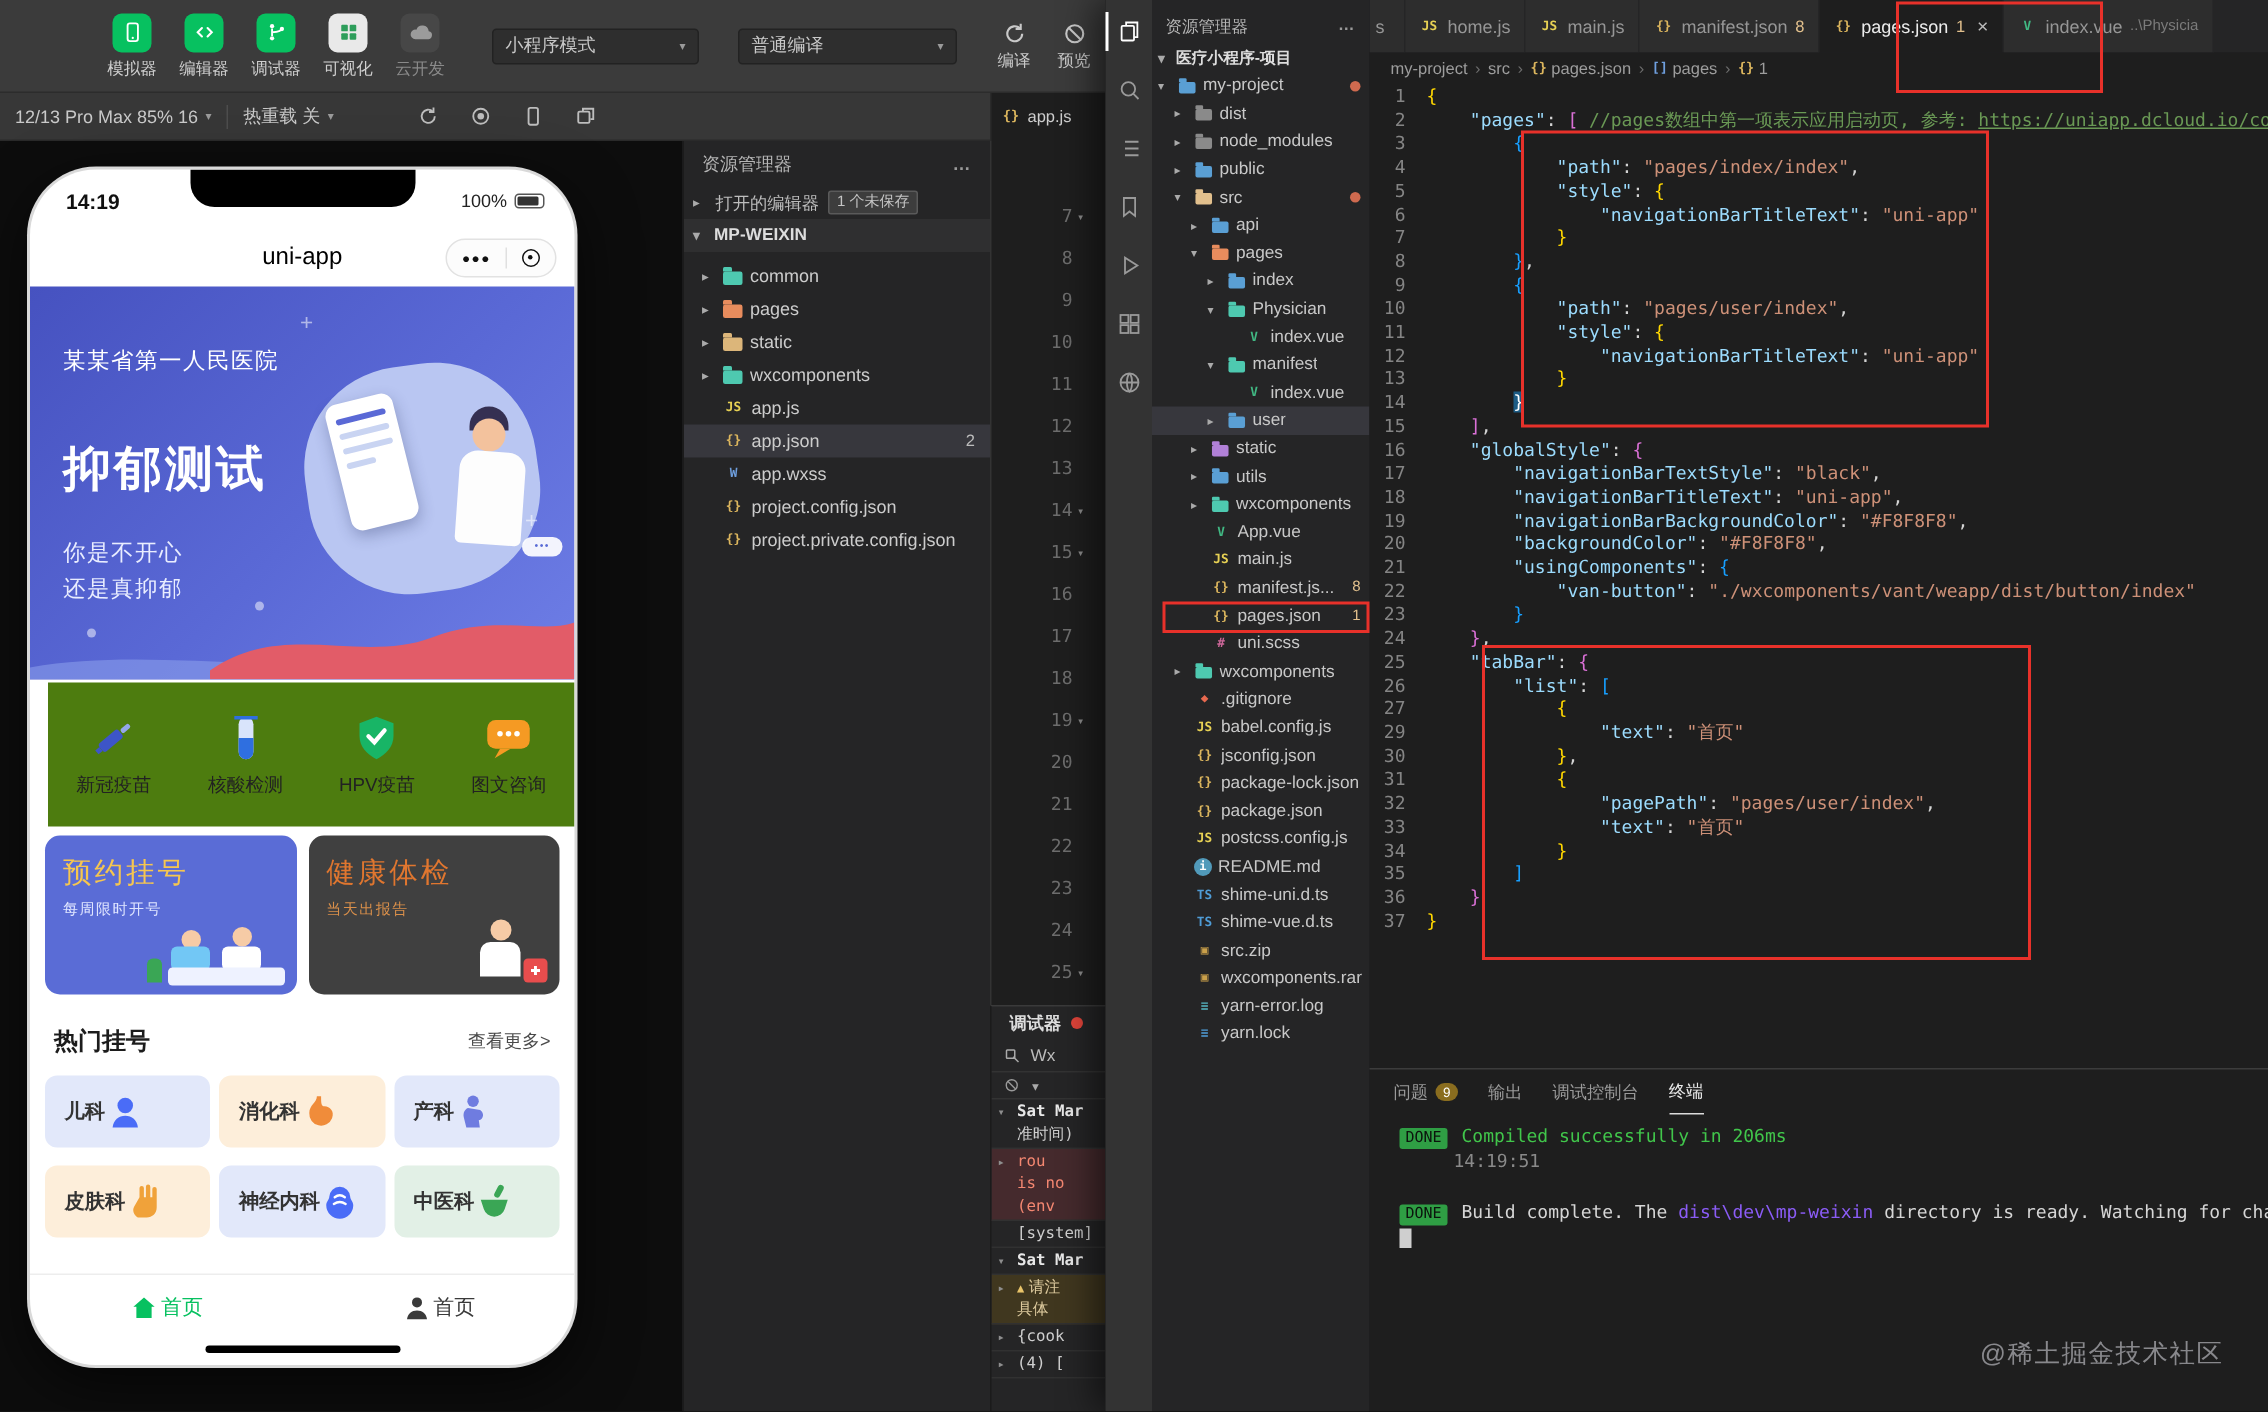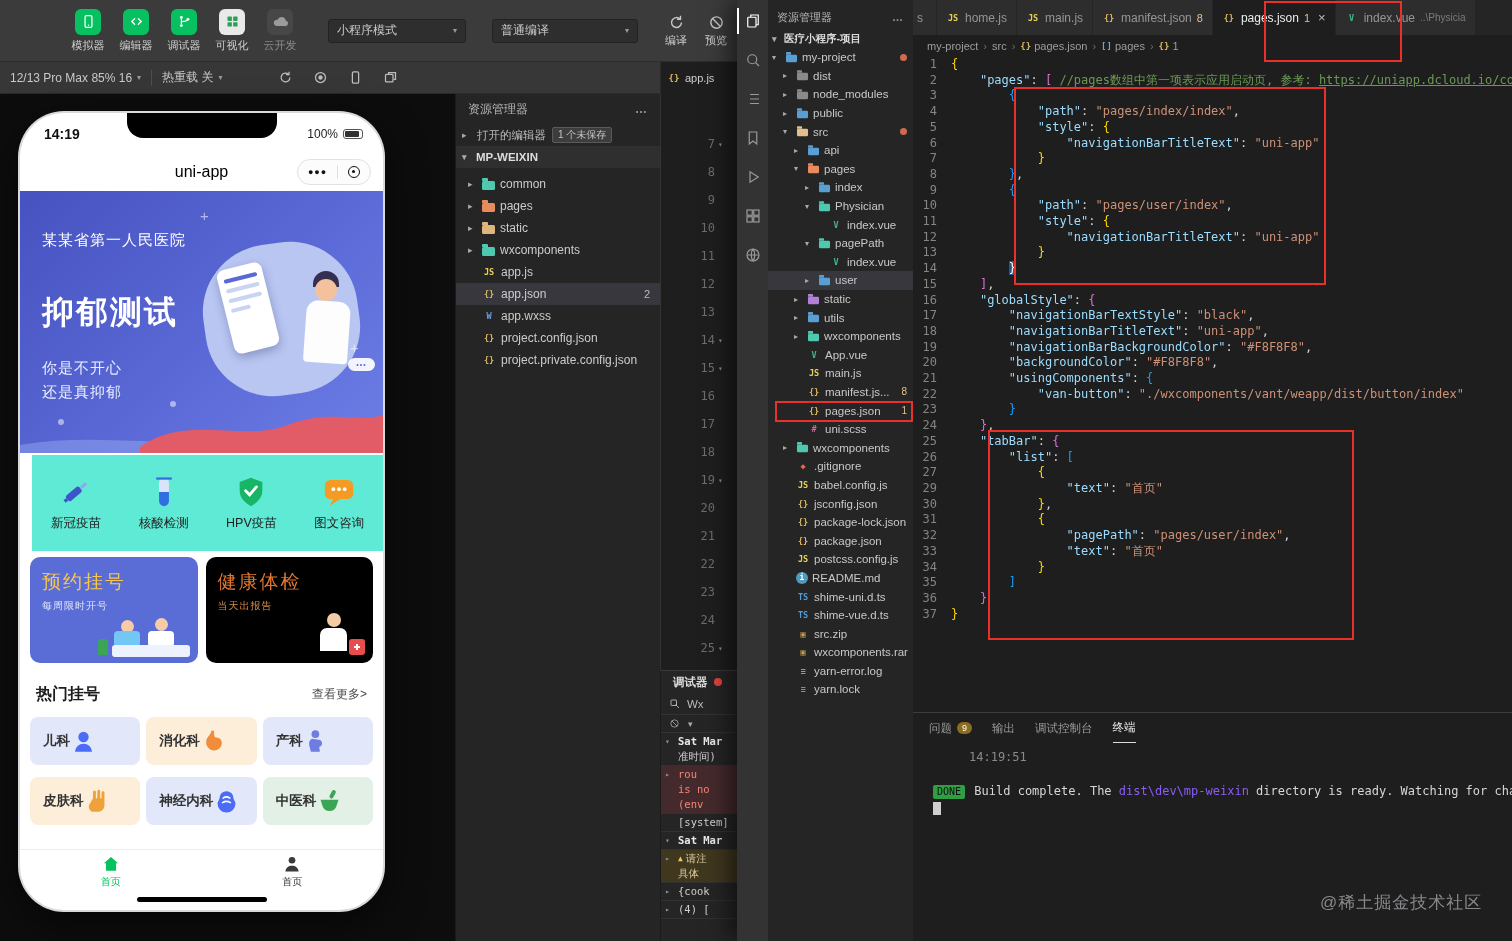--- a/index.html
+++ b/index.html
@@ -62,42 +62,42 @@
   .h-phone i:first-child{background:#5a69d6}
   .h-hair{position:absolute;right:44px;top:80px;width:26px;height:16px;background:#353052;border-radius:13px 13px 0 0}
   .h-head{position:absolute;right:46px;top:88px;width:22px;height:22px;background:#f3c29d;border-radius:50%}
   .h-body{position:absolute;right:34px;top:110px;width:44px;height:62px;background:#fdfdfd;border-radius:12px 12px 4px 4px;
           transform:rotate(4deg)}
   .h-plus{position:absolute;color:rgba(255,255,255,.55);font-size:15px}
   .h-dot{position:absolute;width:6px;height:6px;border-radius:50%;background:rgba(255,255,255,.5)}
   .h-pill{position:absolute;left:328px;top:167px;width:27px;height:13px;background:rgba(255,255,255,.92);
           border-radius:7px;display:flex;align-items:center;justify-content:center;font-size:7px;color:#5a6cd6;letter-spacing:1px}
 
-  .services{position:absolute;left:12px;right:0;top:342px;height:96px;background:#5eead4;display:flex}
+  .services{position:absolute;left:12px;right:0;top:342px;height:96px;background:#4d7c0f;display:flex}
   .svc{flex:1;display:flex;flex-direction:column;align-items:center;justify-content:center;gap:6px}
   .svc-l{font-size:12.5px;color:#222}
 
   .cards{position:absolute;left:10px;right:10px;top:444px;height:106px;display:flex;gap:8px}
   .pcard{position:relative;flex:1;border-radius:10px;padding:12px 0 0 12px;overflow:hidden}
   .pc-t{font-size:19px;font-weight:normal;letter-spacing:2px}
   .pc-s{font-size:10px;margin-top:4px;letter-spacing:1px}
 
   .hot{position:absolute;left:16px;right:16px;top:566px;height:30px;display:flex;align-items:center;justify-content:space-between}
   .hot-t{font-size:16px;font-weight:bold;color:#1c1c1c}
   .hot-m{font-size:12px;color:#4a4a4a}
 
   .dgrid{position:absolute;left:10px;right:10px;top:604px;display:grid;grid-template-columns:repeat(3,1fr);
          gap:12px 6px}
   .dcell{height:48px;border-radius:8px;display:flex;align-items:center;justify-content:flex-start;
          padding:0 8px 0 13px}
   .dlabel{font-size:13.5px;font-weight:bold;color:#333}
 
   .ptabbar{position:absolute;left:0;right:0;top:736px;height:44px;border-top:1px solid #ededed;display:flex}
-  .ptab{flex:1;display:flex;flex-direction:column;align-items:center;justify-content:center;gap:1px;
-        font-size:10px;color:#3a3a3a}
+  .ptab{flex:1;display:flex;align-items:center;justify-content:center;gap:1px;
+        font-size:14px;color:#3a3a3a}
   .ptab.on{color:#07c160}
   .homebar{position:absolute;left:50%;top:784px;transform:translateX(-50%);width:130px;height:5px;background:#000;border-radius:3px}
 
   
   .wexp{position:absolute;left:455px;top:94px;width:205px;height:847px;background:#252526;border-left:1px solid #1b1b1b}
   .wexp-h{height:30px;display:flex;align-items:center;justify-content:space-between;padding:0 12px;font-size:12px;color:#b5b5b5}
   .more{color:#9a9a9a;font-weight:bold;letter-spacing:1px}
   .wexp-open{height:22px;display:flex;align-items:center;gap:6px;font-size:11.5px;padding-left:6px;color:#bdbdbd}
   .badge-box{background:#3d3d3d;border:1px solid #5a5a5a;font-size:10px;padding:0 5px;border-radius:2px;color:#c5c5c5;line-height:14px}
   .wexp-proj{height:22px;display:flex;align-items:center;gap:5px;font-size:11.5px;font-weight:bold;color:#ddd;
@@ -383,21 +383,21 @@
             <div class="pc-s" style="color:#dfe5ff">每周限时开号</div>
             <div>
               <span style="position:absolute;right:64px;bottom:30px;width:13px;height:13px;border-radius:50%;background:#f6cba6"></span>
               <span style="position:absolute;right:30px;bottom:32px;width:13px;height:13px;border-radius:50%;background:#f6cba6"></span>
               <span style="position:absolute;right:58px;bottom:16px;width:26px;height:16px;border-radius:4px;background:#72c7f5"></span>
               <span style="position:absolute;right:24px;bottom:16px;width:26px;height:16px;border-radius:4px;background:#fff"></span>
               <span style="position:absolute;right:8px;bottom:6px;width:78px;height:12px;border-radius:3px;background:#eef2ff"></span>
               <span style="position:absolute;right:90px;bottom:8px;width:10px;height:16px;border-radius:4px 4px 0 0;background:#3aa655"></span>
             </div>
           </div>
-          <div class="pcard" style="background:#000000">
+          <div class="pcard" style="background:#404040">
             <div class="pc-t" style="color:#e0762f">健康体检</div>
             <div class="pc-s" style="color:#d98f4a">当天出报告</div>
             <div>
               <span style="position:absolute;right:32px;bottom:36px;width:14px;height:14px;border-radius:50%;background:#f6cba6"></span>
               <span style="position:absolute;right:26px;bottom:12px;width:27px;height:23px;border-radius:7px 7px 0 0;background:#fff"></span>
               <span style="position:absolute;right:8px;bottom:8px;width:16px;height:16px;border-radius:3px;background:#e84d4d"></span>
               <span style="position:absolute;right:13px;bottom:13px;width:6px;height:6px;background:#fff;clip-path:polygon(0 33%,33% 33%,33% 0,66% 0,66% 33%,100% 33%,100% 66%,66% 66%,66% 100%,33% 100%,33% 66%,0 66%)"></span>
             </div>
           </div>
         </div>
@@ -802,21 +802,21 @@
             <span class="tlabel">Physician</span>
           </div>
           <div class="vrow" style="padding-left:48px">
             <span class="chev"></span>
             <span class="fi" style="color:#41b883">V</span>
             <span class="tlabel">index.vue</span>
           </div>
           <div class="vrow" style="padding-left:37px">
             <span class="chev">▾</span>
             <span class="folder" style="--c:#4ec9b0"></span>
-            <span class="tlabel">pagePath</span>
+            <span class="tlabel">manifest</span>
           </div>
           <div class="vrow" style="padding-left:48px">
             <span class="chev"></span>
             <span class="fi" style="color:#41b883">V</span>
             <span class="tlabel">index.vue</span>
           </div>
           <div class="vrow sel" style="padding-left:37px">
             <span class="chev">▸</span>
             <span class="folder" style="--c:#5a9fd4"></span>
             <span class="tlabel">user</span>
@@ -1038,20 +1038,21 @@
               <span>输出</span>
             </div>
             <div class="vptab">
               <span>调试控制台</span>
             </div>
             <div class="vptab active">
               <span>终端</span>
             </div>
           </div>
         <div class="vterm">
+            <div class="tline"><span class="done">DONE</span><span class="t-green"> Compiled successfully in 206ms</span></div>
             <div class="tline"><span style="display:inline-block;width:36px"></span><span class="t-gray">14:19:51</span></div>
             <div class="tline">&nbsp;</div>
             <div class="tline"><span class="done">DONE</span><span class="t-white"> Build complete. The </span><span class="t-cyan">dist\dev\mp-weixin</span><span class="t-white"> directory is ready. Watching for changes...</span></div>
             <div class="tline"><span class="cursor"></span></div>
           </div>
       </div>
     </div>
   </div>
 
   <div class="rbox" style="left:1264px;top:1px;width:138px;height:61px"></div>

